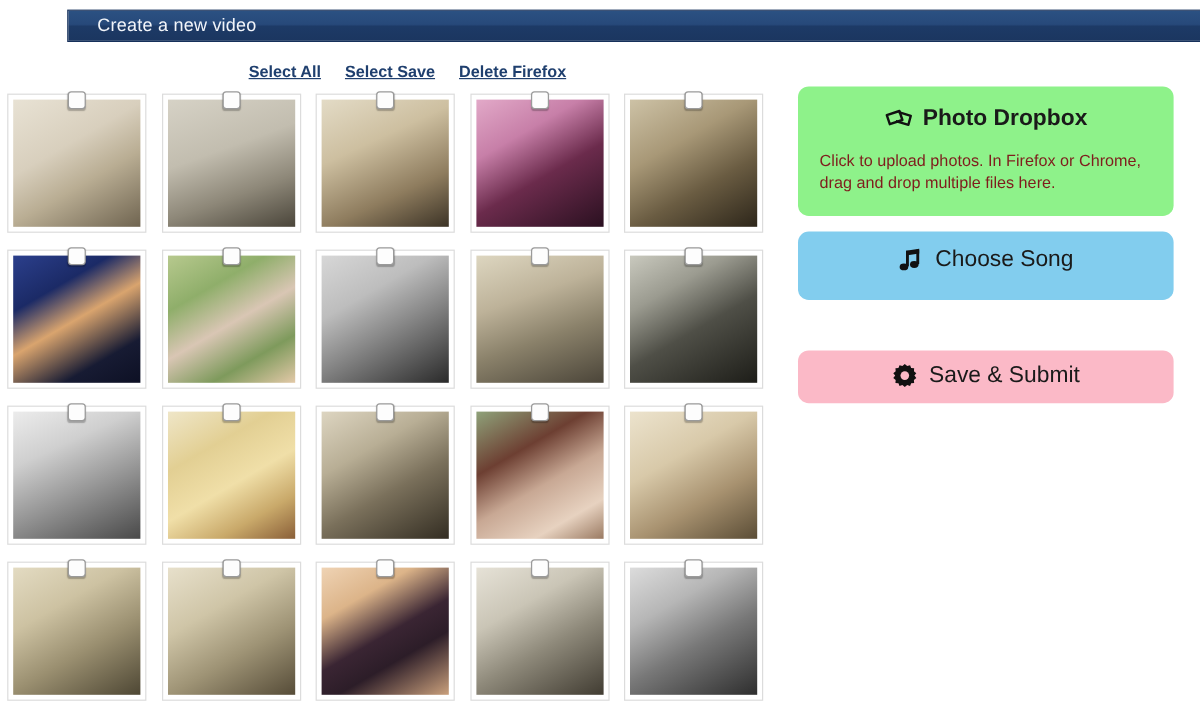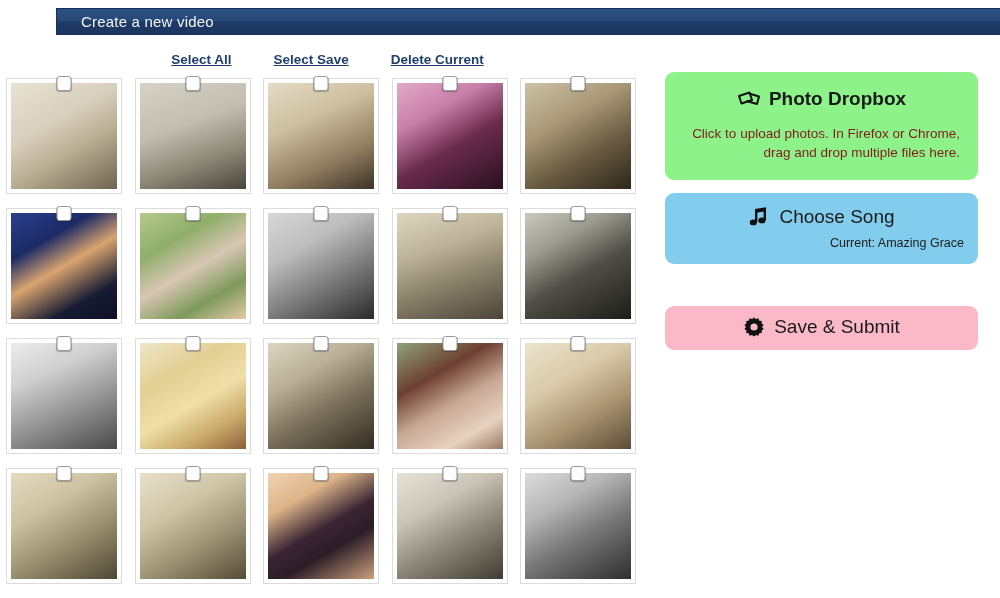--- a/index.html
+++ b/index.html
@@ -27,25 +27,25 @@
   }
   .titlebar-text {
     font-size: 15px;
     letter-spacing: .2px;
     color: #f2f5fa;
   }
 
   
   .toolbar {
     position: absolute;
-    left: 0; top: 52px;
+    left: 12px; top: 52px;
     width: 655px;
     display: flex;
     justify-content: center;
-    gap: 42px;
+    gap: 20px;
   }
   .toolbar a {
     font-size: 13.5px;
     font-weight: bold;
     color: #1f3f6e;
     text-decoration: underline;
     cursor: pointer;
     white-space: nowrap;
   }
 
@@ -84,21 +84,21 @@
   }
 
   
   .panel {
     position: absolute;
     left: 665px; top: 72px;
     width: 313px;
   }
   .pbtn {
     border-radius: 9px;
-    text-align: right;
+    text-align: left;
     color: #1a1a1a;
     cursor: pointer;
     width: 313px;
   }
   .dropbox {
     background: #8ef28a;
     padding: 16px 18px 18px 18px;
     margin-bottom: 13px;
   }
   .dropbox-title {
@@ -149,21 +149,21 @@
 </head>
 <body>
 
 <div class="titlebar">
   <span class="titlebar-text">Create a new video</span>
 </div>
 
 <div class="toolbar">
   <a>Select All</a>
   <a>Select Save</a>
-  <a>Delete Current</a>
+  <a>Delete Firefox</a>
 </div>
 
 <div class="grid" id="photo-grid">
     <div class="tile" title="Sepia baby girl in high chair" style="left: 0px; top: 0px;">
       <div class="tile-img" style="background: linear-gradient(150deg, rgb(232, 226, 212) 0%, rgb(216, 207, 189) 38%, rgb(185, 173, 147) 62%, rgb(111, 100, 80) 100%), radial-gradient(circle at 48% 28%, rgb(239, 233, 220) 0px, rgb(239, 233, 220) 18%, transparent 19%);"></div>
       <div class="tile-checkbox"></div>
     </div>
     <div class="tile" title="Sepia toddler girl sitting on bench" style="left: 128.6px; top: 0px;">
       <div class="tile-img" style="background: linear-gradient(160deg, rgb(214, 210, 198) 0%, rgb(194, 189, 175) 40%, rgb(141, 135, 120) 70%, rgb(74, 69, 58) 100%);"></div>
       <div class="tile-checkbox"></div>
@@ -267,21 +267,20 @@
             <rect x="7" y="3" width="2.4" height="13"></rect>
             <rect x="15.6" y="2" width="2.4" height="12"></rect>
             <path d="M7 3 L18 1.3 L18 5.3 L7 7 Z"></path>
             <ellipse cx="5.3" cy="16.4" rx="3.6" ry="2.9"></ellipse>
             <ellipse cx="13.9" cy="14.4" rx="3.6" ry="2.9"></ellipse>
           </g>
         </svg>
       </span>
       <span>Choose Song</span>
     </div>
-    <div class="song-current">Current: Amazing Grace</div>
   </div>
 
   <div class="pbtn save">
     <div class="save-title">
       <span class="icon">
         <svg width="22" height="22" viewBox="0 0 22 22">
           <g fill="#111">
             <path d="M11 1.4 L13 3.1 L15.4 2.3 L16.3 4.7 L18.8 4.9 L18.6 7.4 L20.6 9 L19 11 L20.6 13 L18.6 14.6 L18.8 17.1 L16.3 17.3 L15.4 19.7 L13 18.9 L11 20.6 L9 18.9 L6.6 19.7 L5.7 17.3 L3.2 17.1 L3.4 14.6 L1.4 13 L3 11 L1.4 9 L3.4 7.4 L3.2 4.9 L5.7 4.7 L6.6 2.3 L9 3.1 Z"></path>
           </g>
           <circle cx="11" cy="11" r="3.6" fill="#fbb9c7"></circle>

